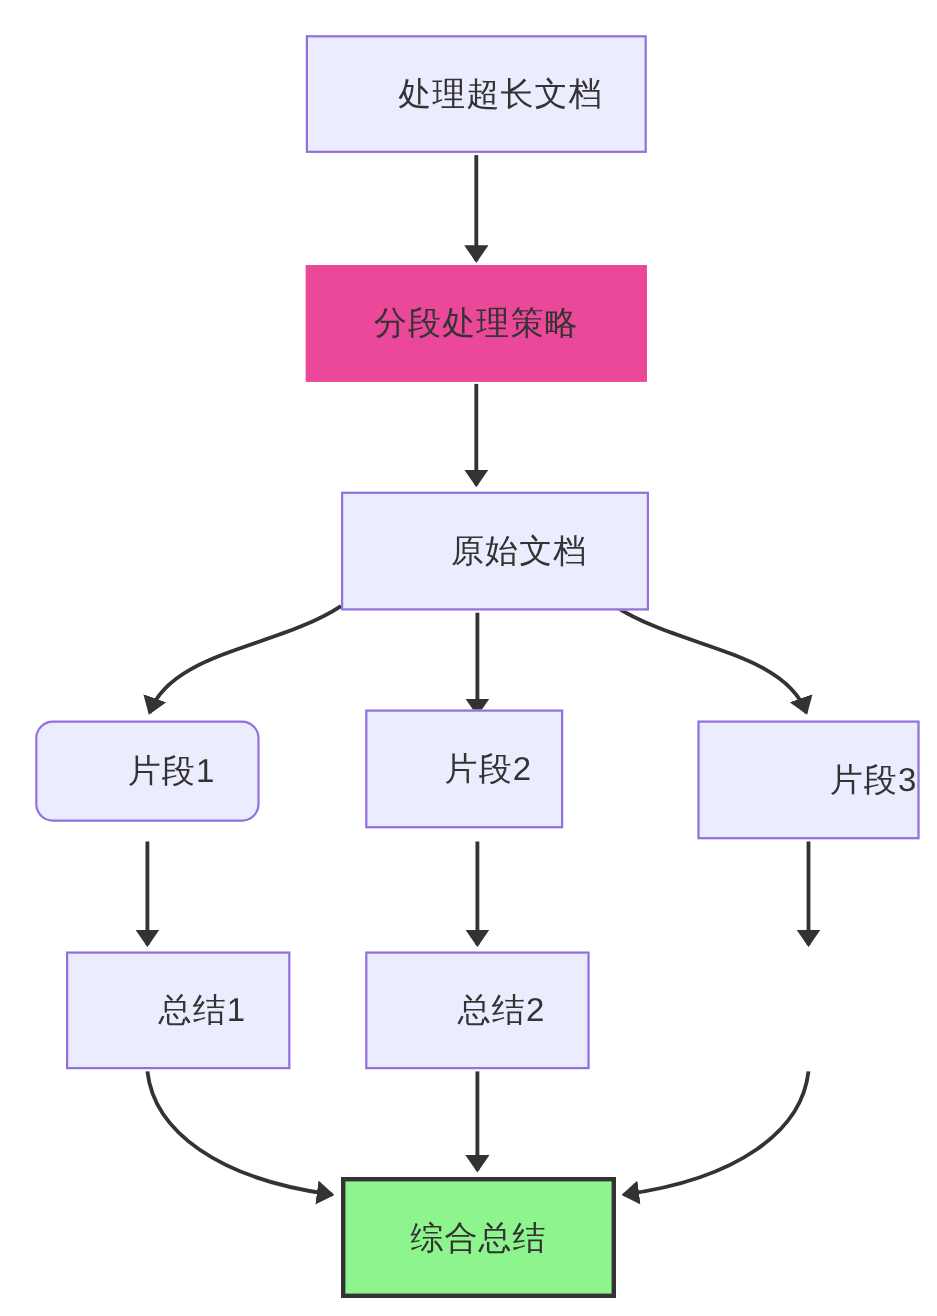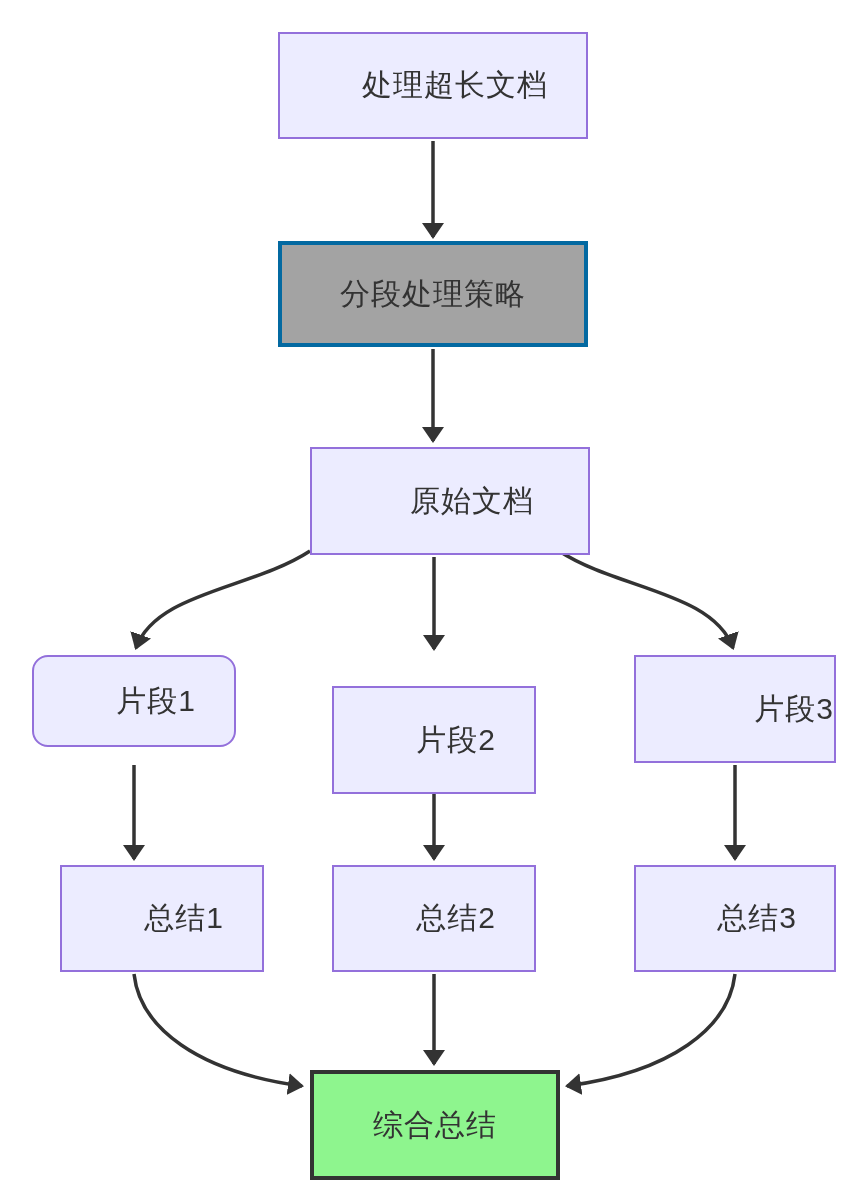--- a/index.html
+++ b/index.html
@@ -36,22 +36,22 @@
     font-size: 30px;
     letter-spacing: 1px;
     text-align: center;
   }
   .node-default {
     background: #ececff;
     border: 2.5px solid #9370db;
     padding-left: 44px;
   }
   .node-emphasis {
-    background: #a3a3a3;
-    border: 4px solid #0369a1;
+    background: #ec4899;
+    border: 4px solid #ec4899;
   }
   .node-success {
     background: #8ef58e;
     border: 4px solid #333333;
     text-align: center;
   }
 </style>
 </head>
 <body>
 
@@ -86,37 +86,34 @@
   </div>
 
   <div class="node node-default" style="left:310px; top:447px; width:280px; height:108px;">
     <span>原始文档</span>
   </div>
 
   <div class="node node-default" style="left:32px; top:655px; width:204px; height:92px;border-radius:16px;">
     <span>片段1</span>
   </div>
 
-  <div class="node node-default" style="left:332px; top:686px; width:204px; height:108px;">
+  <div class="node node-default" style="left:332px; top:645px; width:180px; height:108px;">
     <span>片段2</span>
   </div>
 
   <div class="node node-default" style="left:634px; top:655px; width:202px; height:108px;justify-content:flex-end;">
     <span>片段3</span>
   </div>
 
   <div class="node node-default" style="left:32px; top:865px; width:204px; height:107px;margin-left:28px;">
     <span>总结1</span>
   </div>
 
   <div class="node node-default" style="left:332px; top:865px; width:204px; height:107px;">
     <span>总结2</span>
   </div>
 
-  <div class="node node-default" style="left:634px; top:865px; width:202px; height:107px;">
-    <span>总结3</span>
-  </div>
 
   <div class="node node-success" style="left:310px; top:1070px; width:250px; height:110px;">
     <span>综合总结</span>
   </div>
 
 </div>
 
 </body></html>

